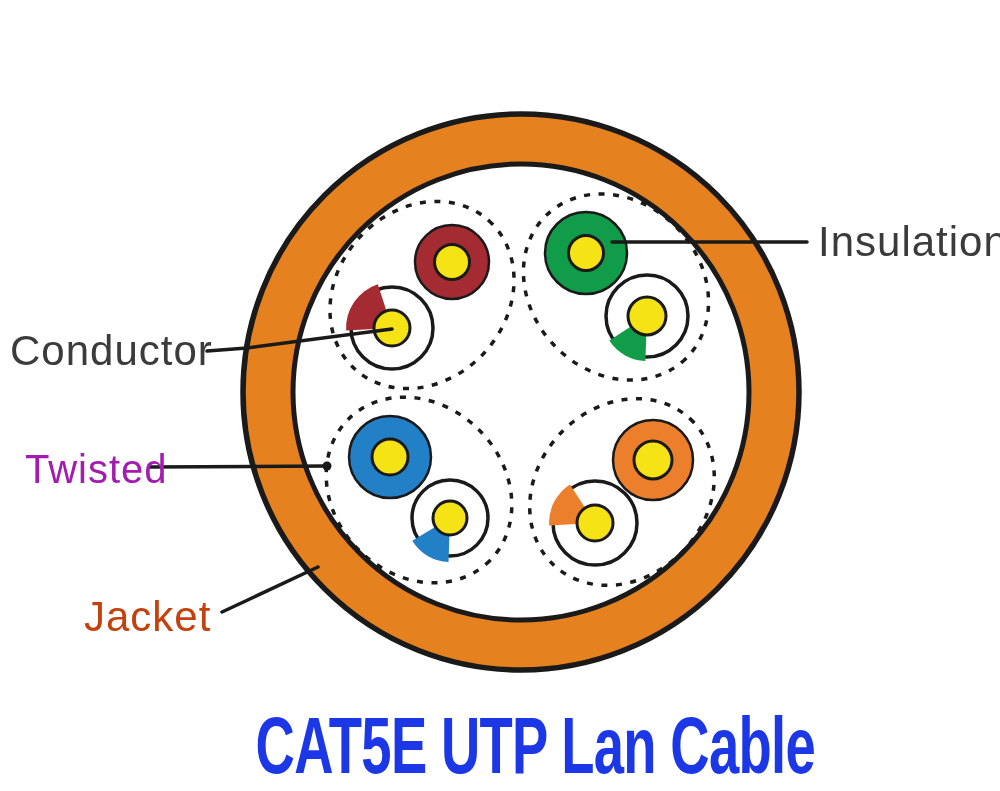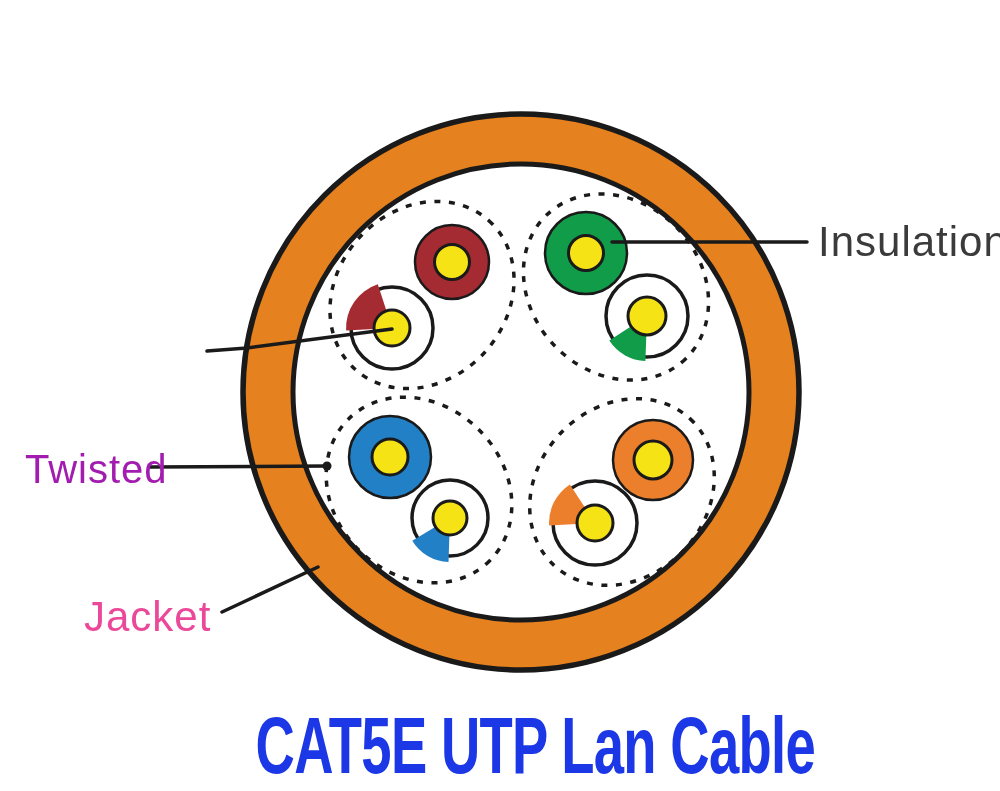--- a/index.html
+++ b/index.html
@@ -101,22 +101,23 @@
 
     <line class="leader" x1="612" y1="242" x2="807" y2="242" stroke="#1A1A1A"></line>
     <polyline class="leader" points="207,351 247,348 392,329" stroke="#1A1A1A"></polyline>
     <line class="leader" x1="150" y1="467" x2="326" y2="466" stroke="#1A1A1A"></line>
     <circle cx="327" cy="466" r="4.5" fill="#1A1A1A"></circle>
     <line class="leader" x1="222" y1="612" x2="318" y2="567" stroke="#1A1A1A"></line>
   </svg>
 
   <div class="label" style="left: 818px; top: 219px; color: rgb(59, 59, 59);">Insulation</div>
 
+  <div class="label" style="left: 10px; top: 328px; color: rgb(59, 59, 59);">Conductor</div>
 
   <div class="label label-twisted" style="left: 25px; top: 447px; color: #a21caf;">Twisted</div>
 
-  <div class="label" style="left: 84px; top: 594px; color: #ec4899;">Jacket</div>
+  <div class="label" style="left: 84px; top: 594px; color: #c2410c;">Jacket</div>
 
   <div class="title-row">
     <span class="title-text" style="color: rgb(28, 56, 230);">CAT5E UTP Lan Cable</span>
   </div>
 
 </div>
 
 </body></html>

